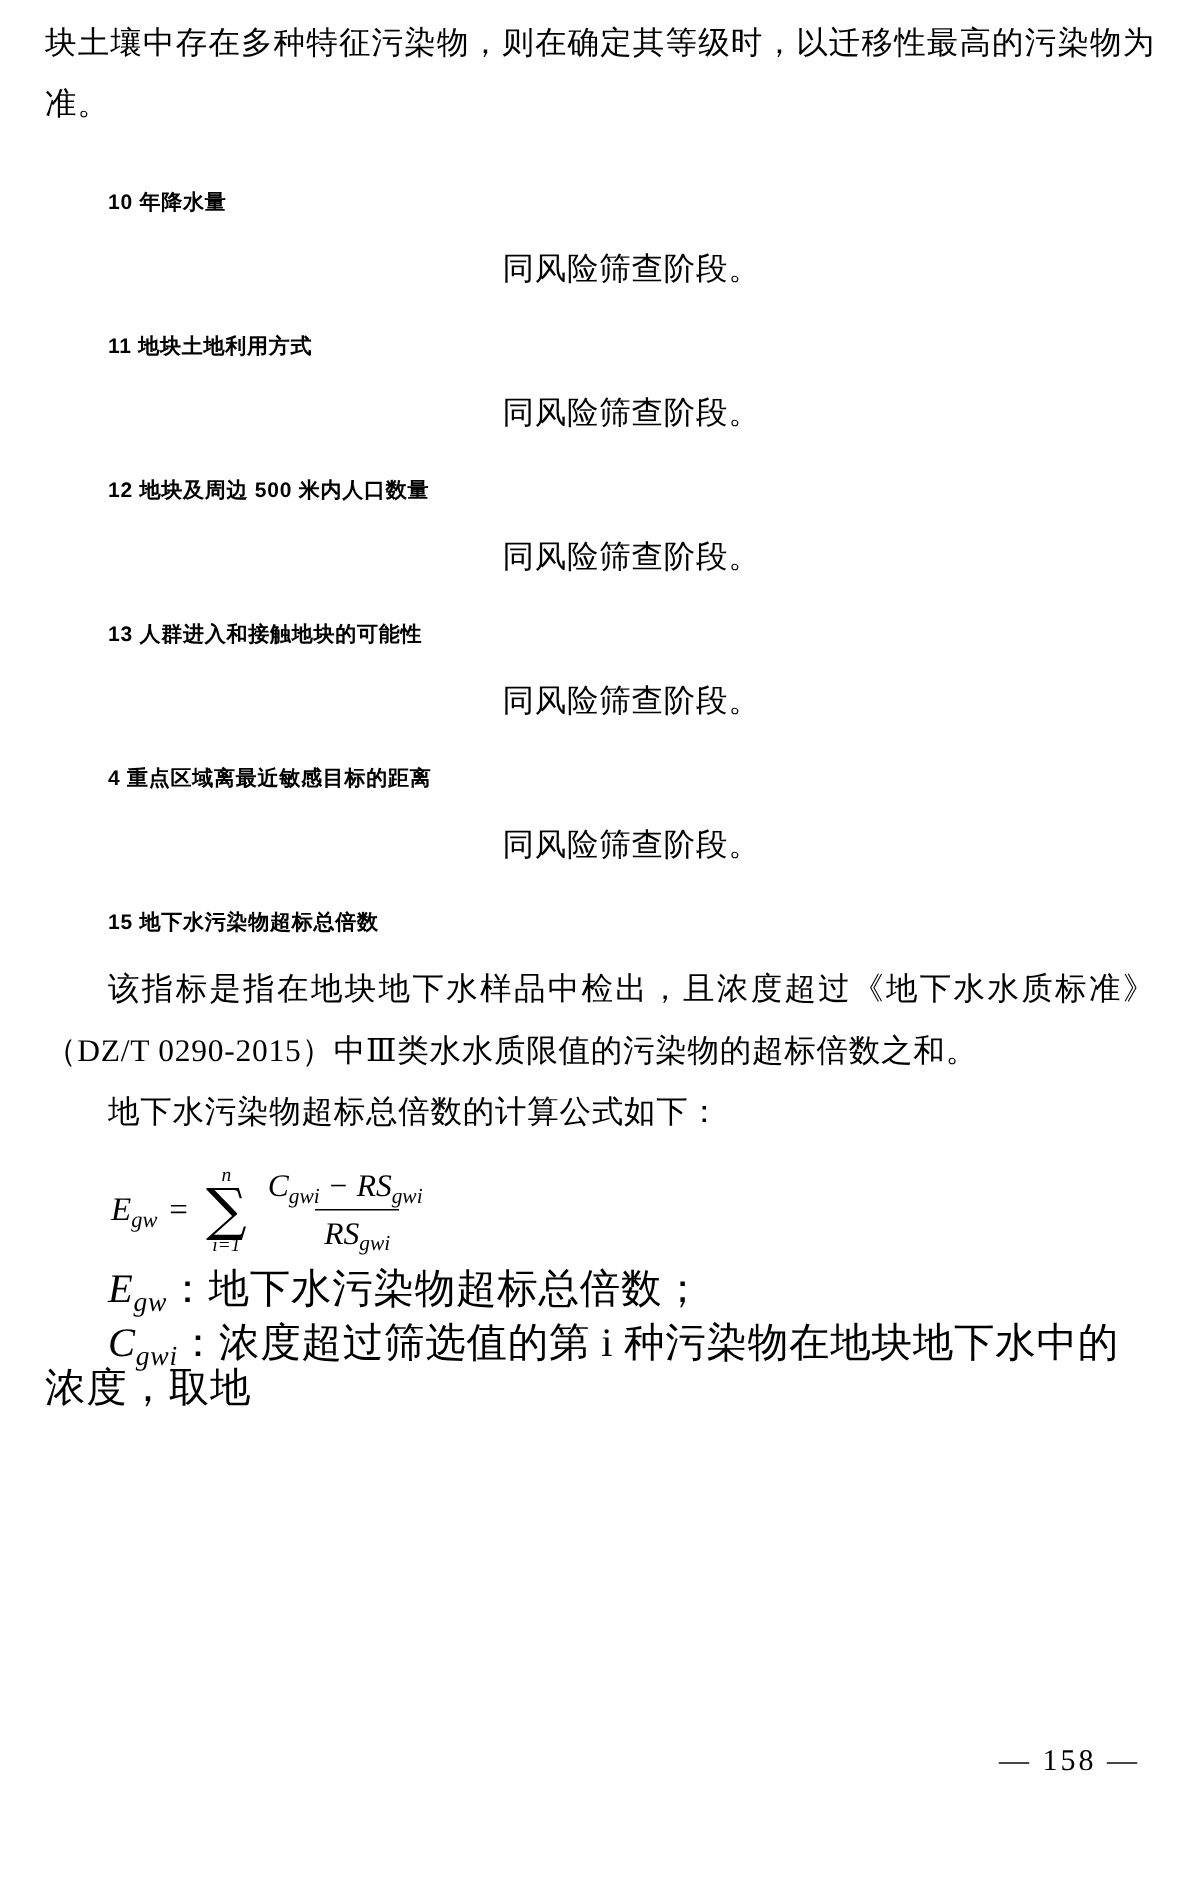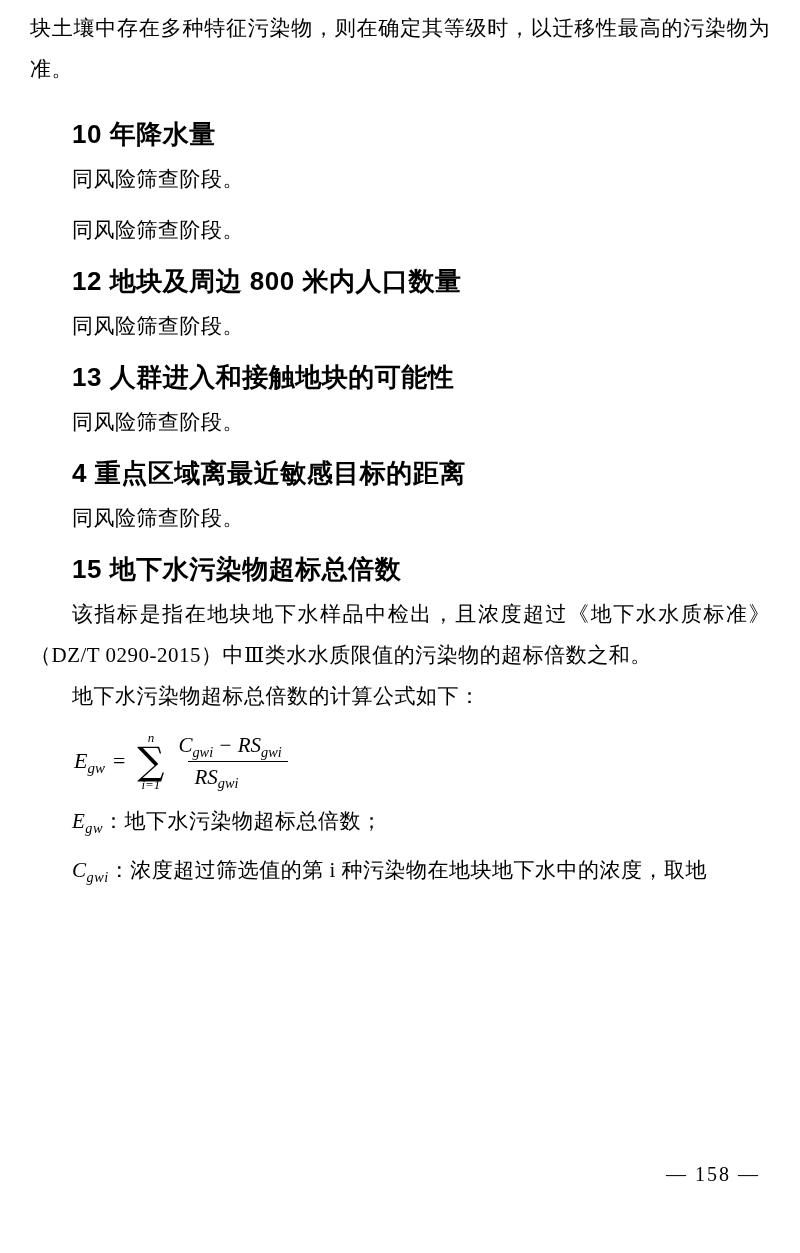--- a/index.html
+++ b/index.html
@@ -27,34 +27,35 @@
     line-height: 41px;
     text-align: justify;
     text-justify: inter-ideograph;
     margin: 0 0 0 0;
     letter-spacing: 0.5px;
   }
   .indent {
     text-indent: 42px;
   }
   .heading {
-    font-size: 26px;
+    font-size: 14px;
     font-weight: bold;
     line-height: 41px;
     margin: 10px 0 4px 0;
     text-indent: 42px;
     font-family: "Liberation Sans", "DejaVu Sans", sans-serif;
     letter-spacing: 0.5px;
   }
   .subtext {
     font-size: 21px;
     line-height: 41px;
     text-indent: 42px;
     margin: 0 0 10px 0;
     letter-spacing: 0.5px;
+    text-align: center;
   }
   .block-gap { height: 14px; }
 
   
   .formula {
     margin: 14px 0 10px 44px;
     display: flex;
     align-items: center;
     font-family: "Liberation Serif", "DejaVu Serif", serif;
     font-size: 22px;
@@ -79,20 +80,21 @@
     font-style: italic;
   }
   .sum .sigma {
     font-size: 38px;
     line-height: 0.9;
     font-family: "DejaVu Serif", serif;
   }
   .frac {
     display: inline-flex;
     flex-direction: column;
+    align-items: center;
     margin-left: 4px;
     line-height: 1.25;
   }
   .frac .num {
     padding: 0 6px 2px 6px;
     font-style: italic;
     font-size: 21px;
     white-space: nowrap;
   }
   .frac .den {
@@ -103,22 +105,22 @@
     white-space: nowrap;
     margin-left: 16px;
   }
   sub {
     font-size: 0.68em;
     vertical-align: baseline;
     position: relative;
     top: 0.32em;
   }
   .deflist .defitem {
-    font-size: 21px;
-    line-height: 41px;
+    font-size: 27px;
+    line-height: 27px;
     text-indent: 42px;
     margin: 6px 0;
     letter-spacing: 0.5px;
   }
   .var {
     font-style: italic;
     font-family: "Liberation Serif", "DejaVu Serif", serif;
   }
   .footer {
     position: absolute;
@@ -134,23 +136,24 @@
 
 <div class="page">
 
   <p class="para">块土壤中存在多种特征污染物，则在确定其等级时，以迁移性最高的污染物为准。</p>
 
   <div class="block-gap"></div>
 
   <h2 class="heading">10 年降水量</h2>
   <p class="subtext">同风险筛查阶段。</p>
 
+  <h2 class="heading">11 地块土地利用方式</h2>
   <p class="subtext">同风险筛查阶段。</p>
 
-  <h2 class="heading">12 地块及周边 800 米内人口数量</h2>
+  <h2 class="heading">12 地块及周边 500 米内人口数量</h2>
   <p class="subtext">同风险筛查阶段。</p>
 
   <h2 class="heading">13 人群进入和接触地块的可能性</h2>
   <p class="subtext">同风险筛查阶段。</p>
 
   <h2 class="heading">4 重点区域离最近敏感目标的距离</h2>
   <p class="subtext">同风险筛查阶段。</p>
 
   <h2 class="heading">15 地下水污染物超标总倍数</h2>
 

